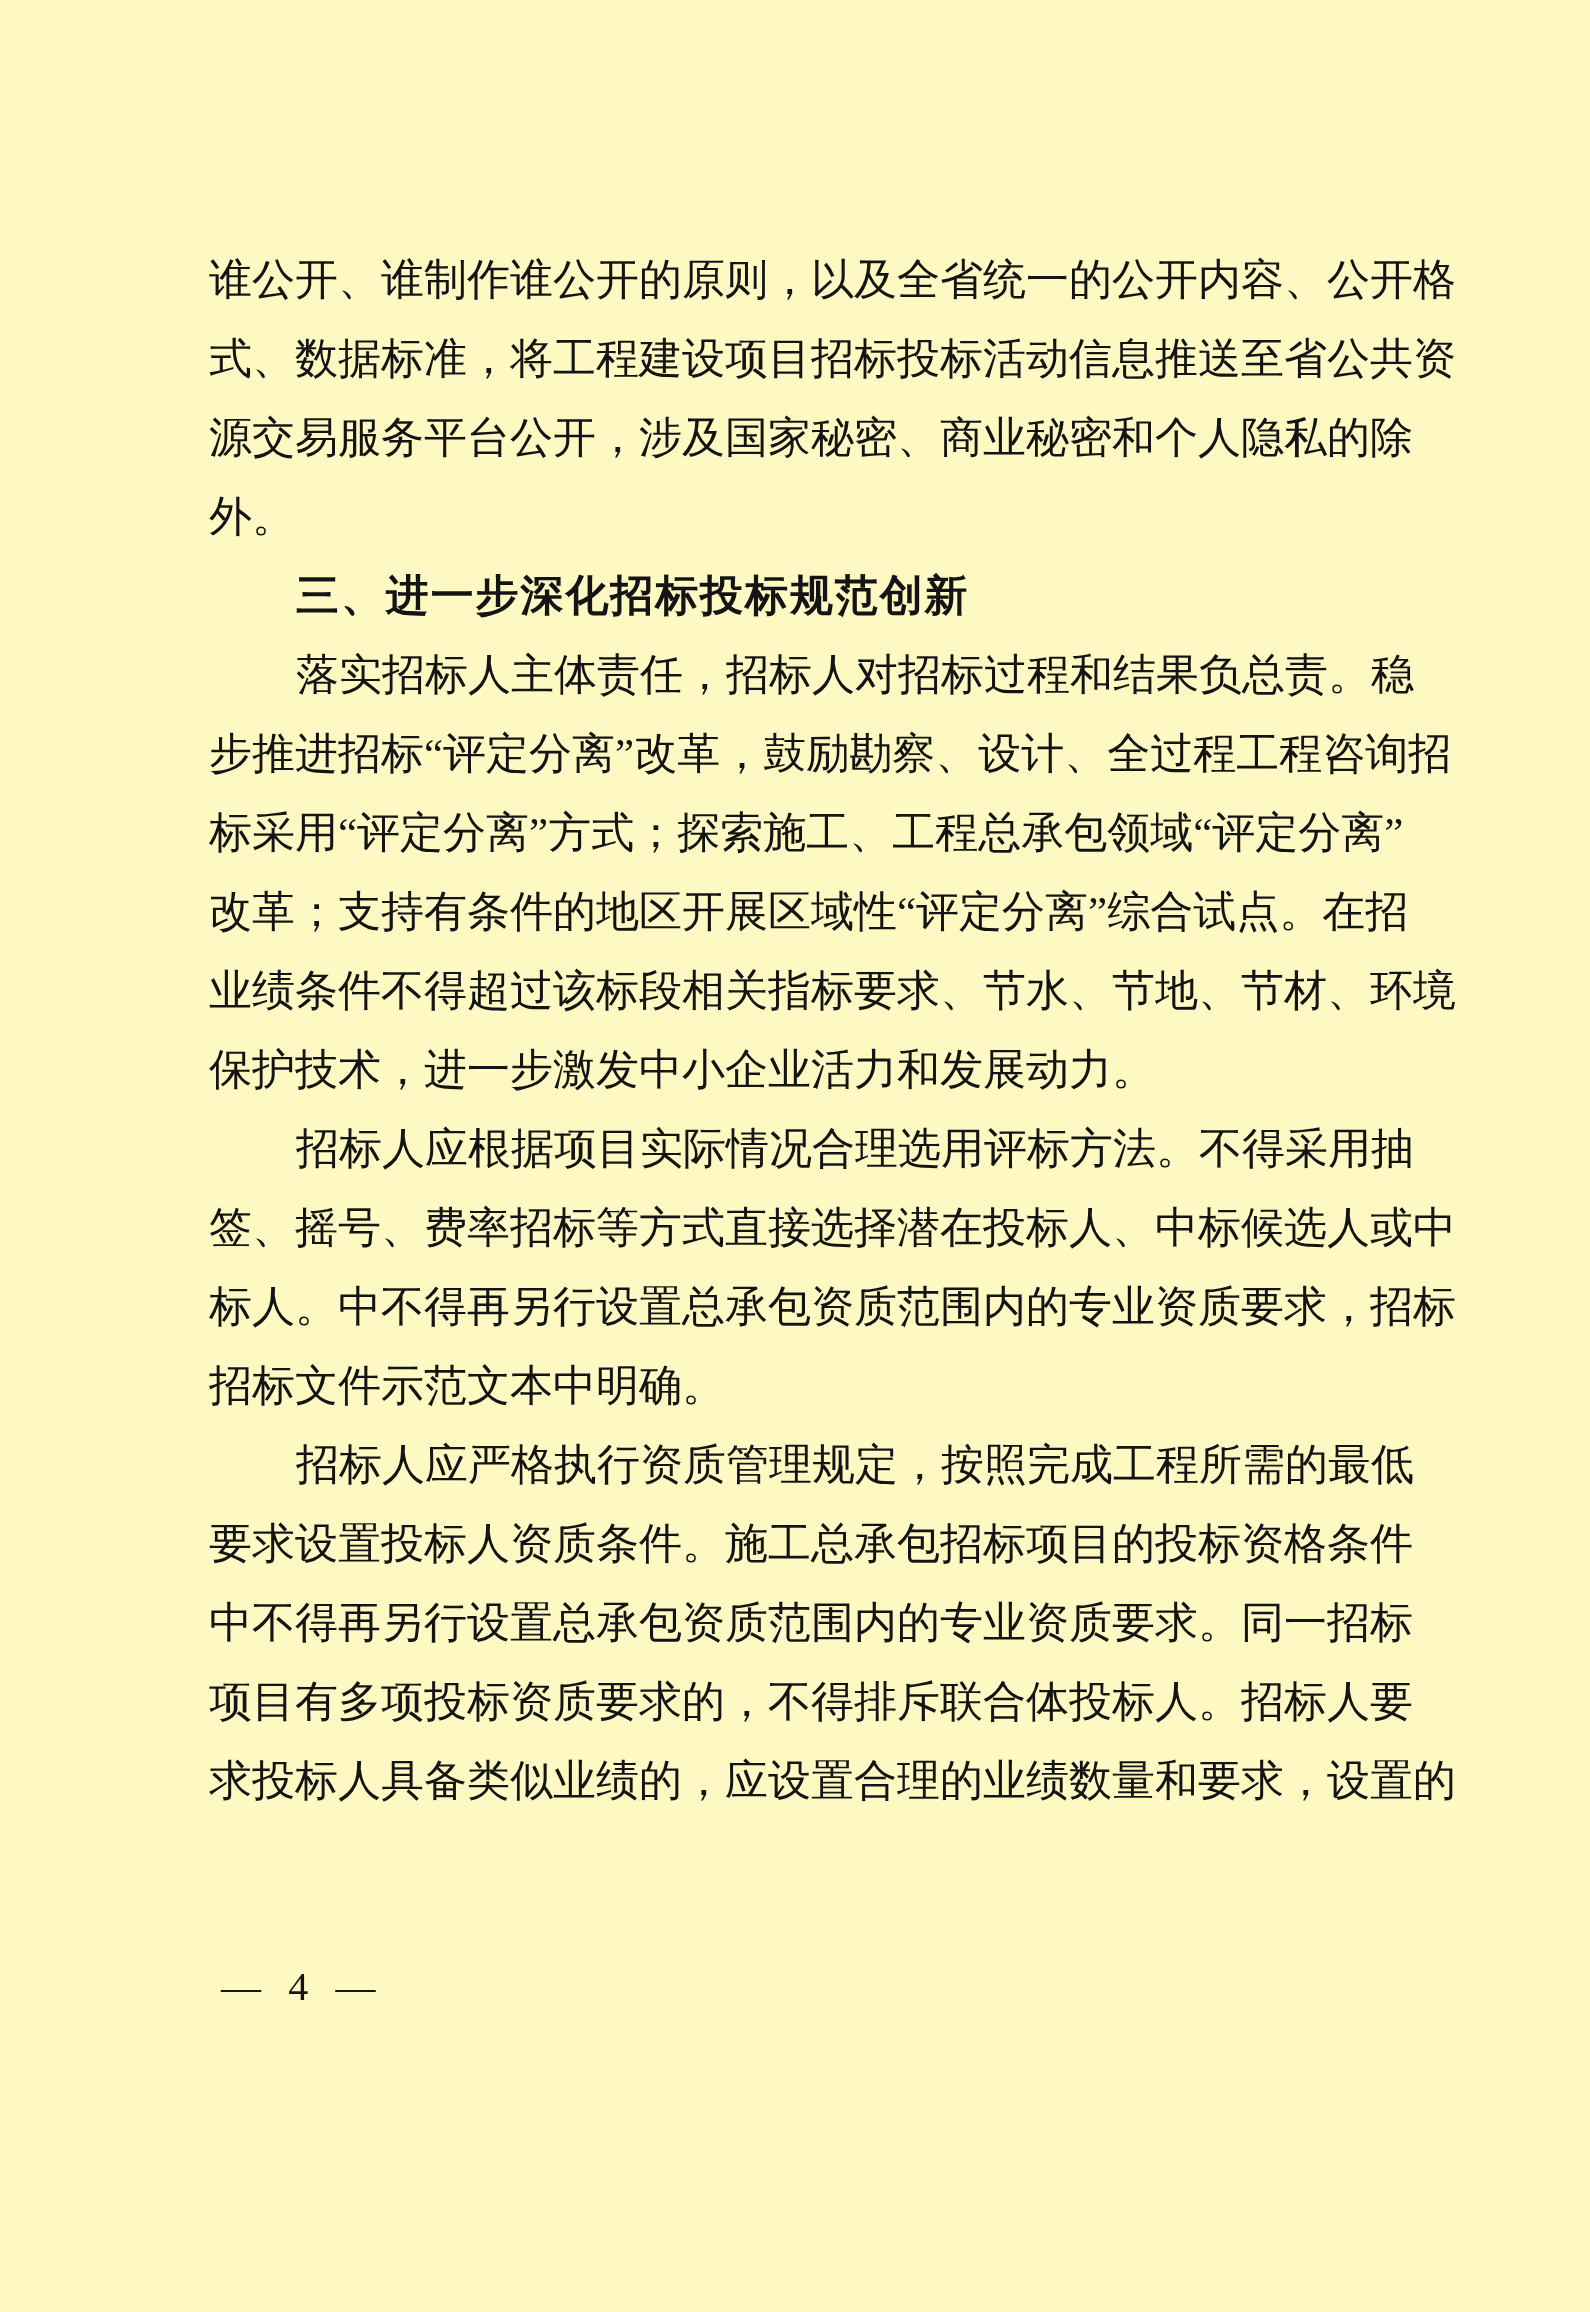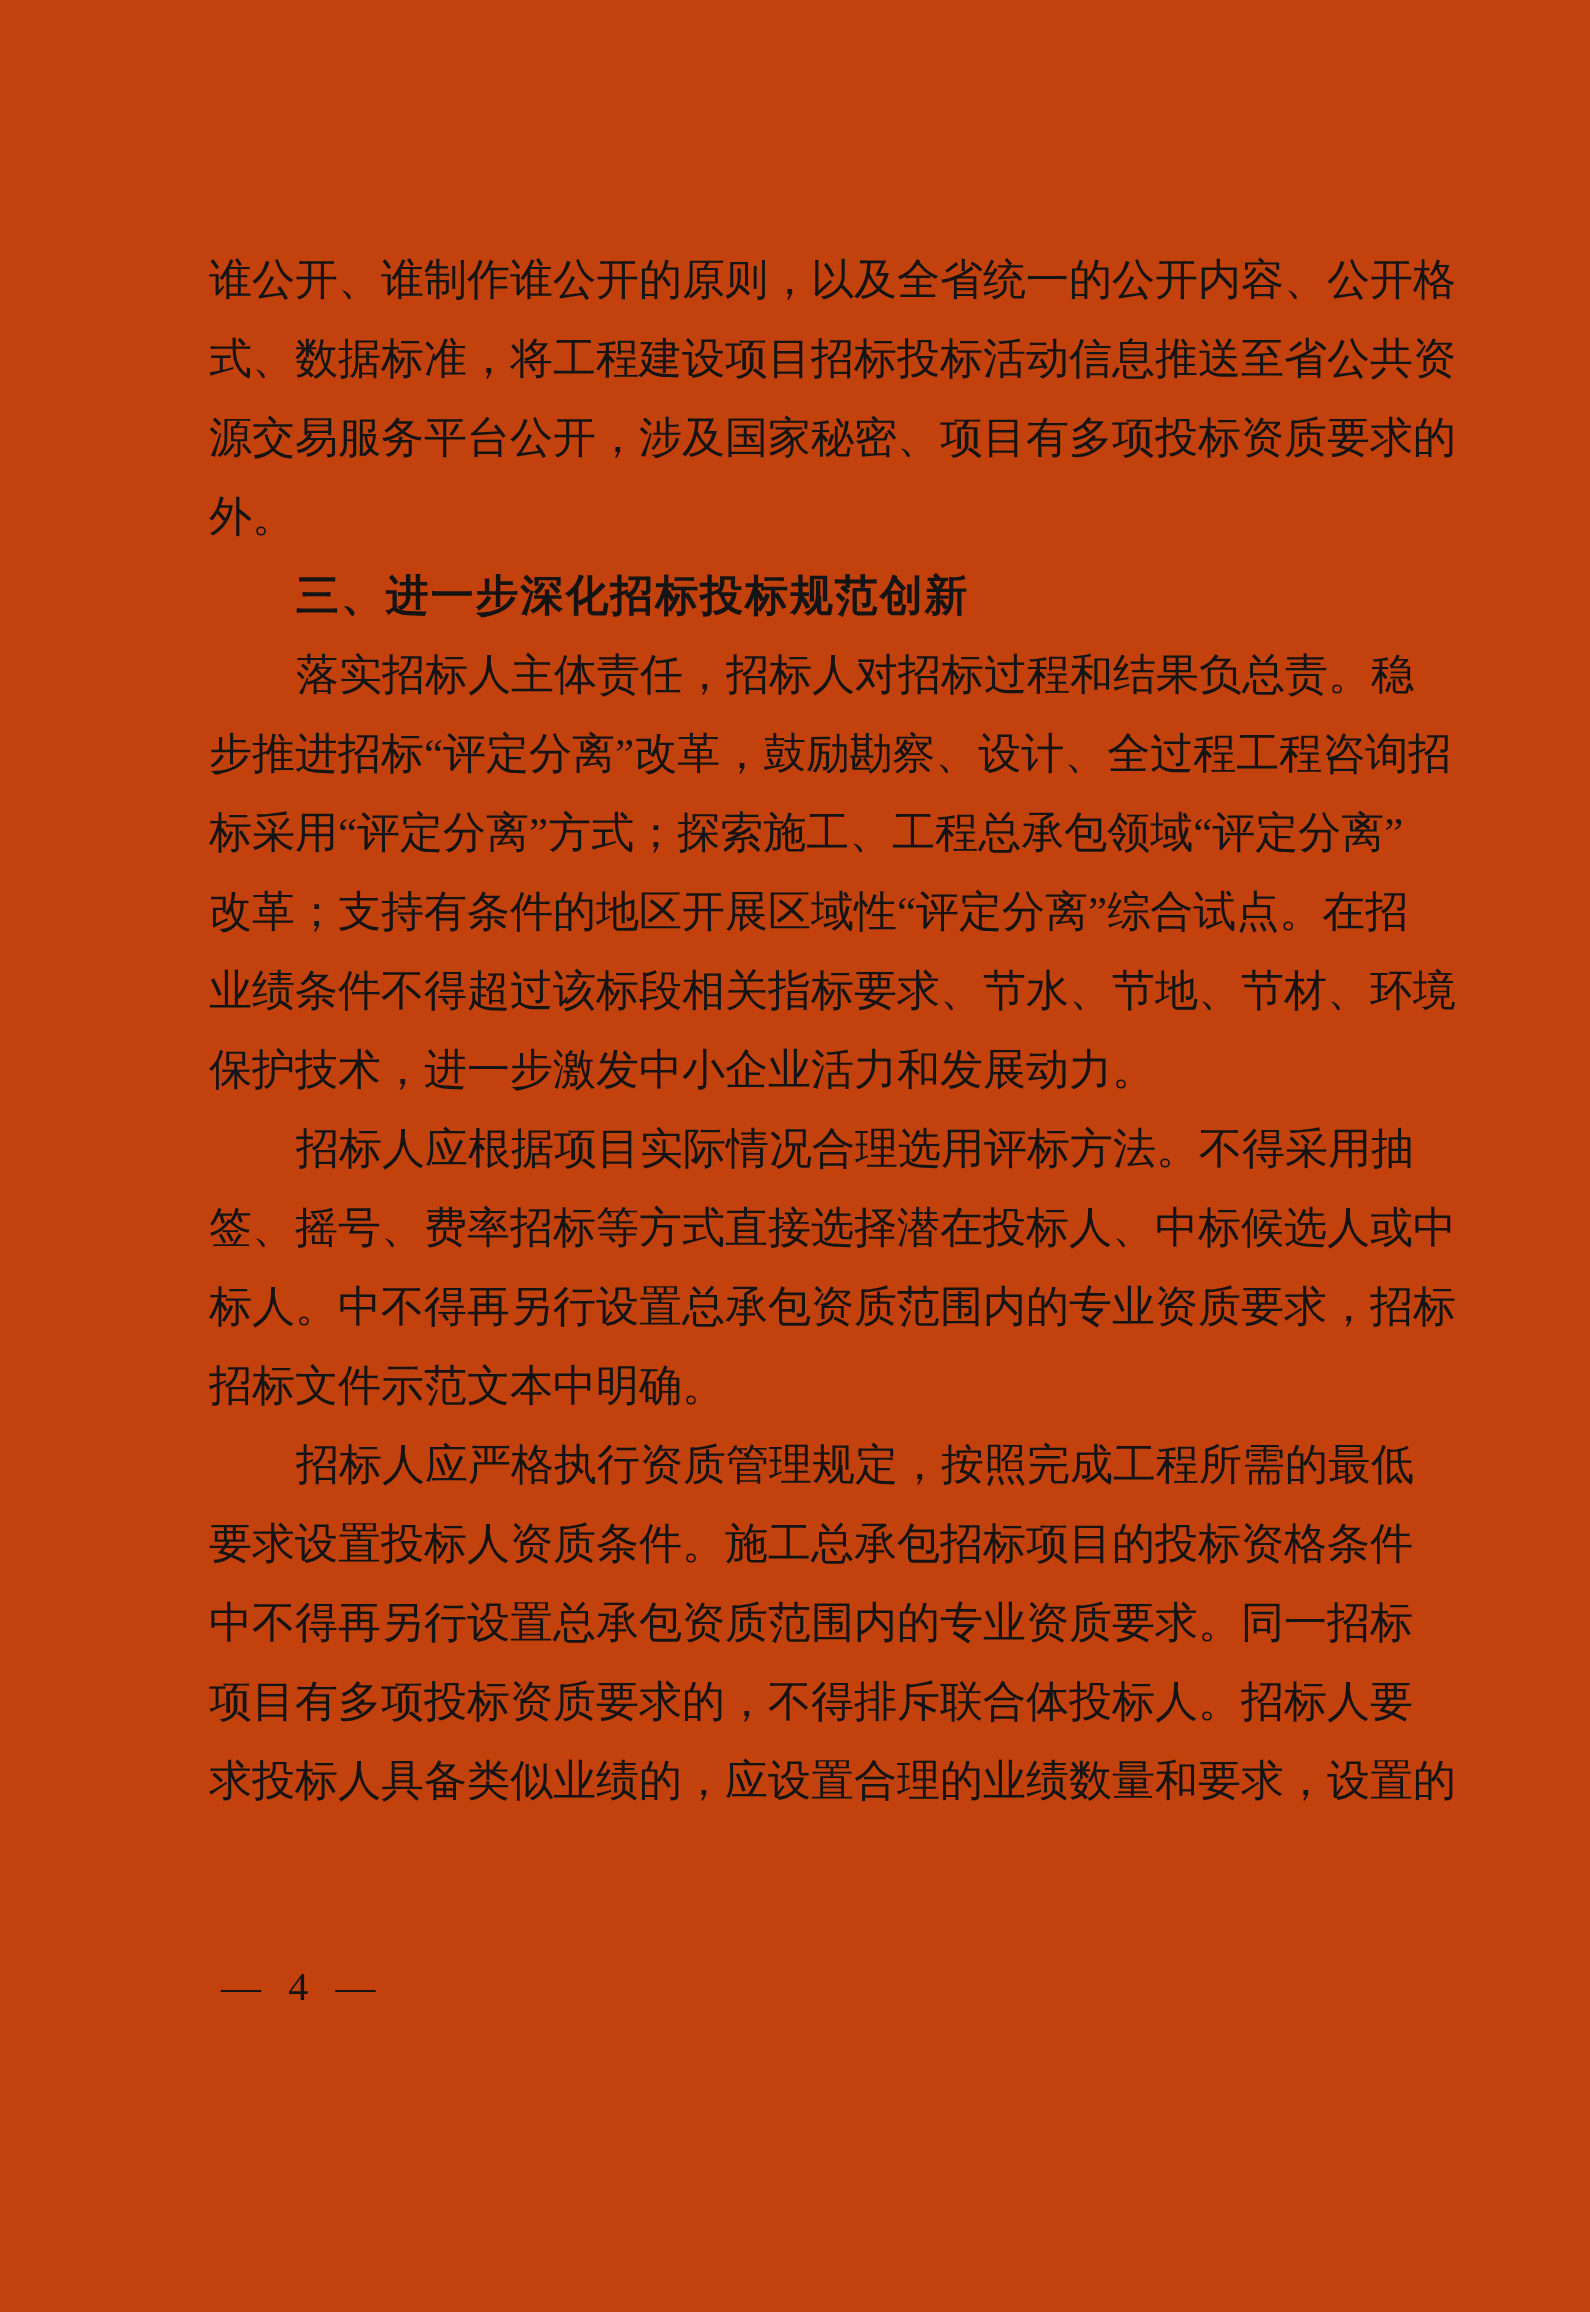--- a/index.html
+++ b/index.html
@@ -4,21 +4,21 @@
 <style>
   html, body {
     margin: 0;
     padding: 0;
     background: #ffffff;
   }
   .page {
     position: relative;
     width: 1591px;
     height: 2312px;
-    background: #c2410c;
+    background: #fef9c3;
     overflow: hidden;
     font-family: "Liberation Serif", serif;
     color: #141414;
   }
   .content {
     position: absolute;
     left: 209px;
     top: 240px;
     width: 1174px;
   }
@@ -59,21 +59,21 @@
     color: #141414;
   }
 </style>
 </head>
 <body>
 
 <div class="page">
   <div class="content">
     <p class="line">谁公开、谁制作谁公开的原则，以及全省统一的公开内容、公开格</p>
     <p class="line">式、数据标准，将工程建设项目招标投标活动信息推送至省公共资</p>
-    <p class="line">源交易服务平台公开，涉及国家秘密、项目有多项投标资质要求的</p>
+    <p class="line">源交易服务平台公开，涉及国家秘密、商业秘密和个人隐私的除</p>
     <p class="line short">外。</p>
     <p class="line heading">三、进一步深化招标投标规范创新</p>
     <p class="line indent">落实招标人主体责任，招标人对招标过程和结果负总责。稳</p>
     <p class="line">步推进招标“评定分离”改革，鼓励勘察、设计、全过程工程咨询招</p>
     <p class="line">标采用“评定分离”方式；探索施工、工程总承包领域“评定分离”</p>
     <p class="line">改革；支持有条件的地区开展区域性“评定分离”综合试点。在招</p>
     <p class="line">业绩条件不得超过该标段相关指标要求、节水、节地、节材、环境</p>
     <p class="line short">保护技术，进一步激发中小企业活力和发展动力。</p>
     <p class="line indent">招标人应根据项目实际情况合理选用评标方法。不得采用抽</p>
     <p class="line">签、摇号、费率招标等方式直接选择潜在投标人、中标候选人或中</p>

